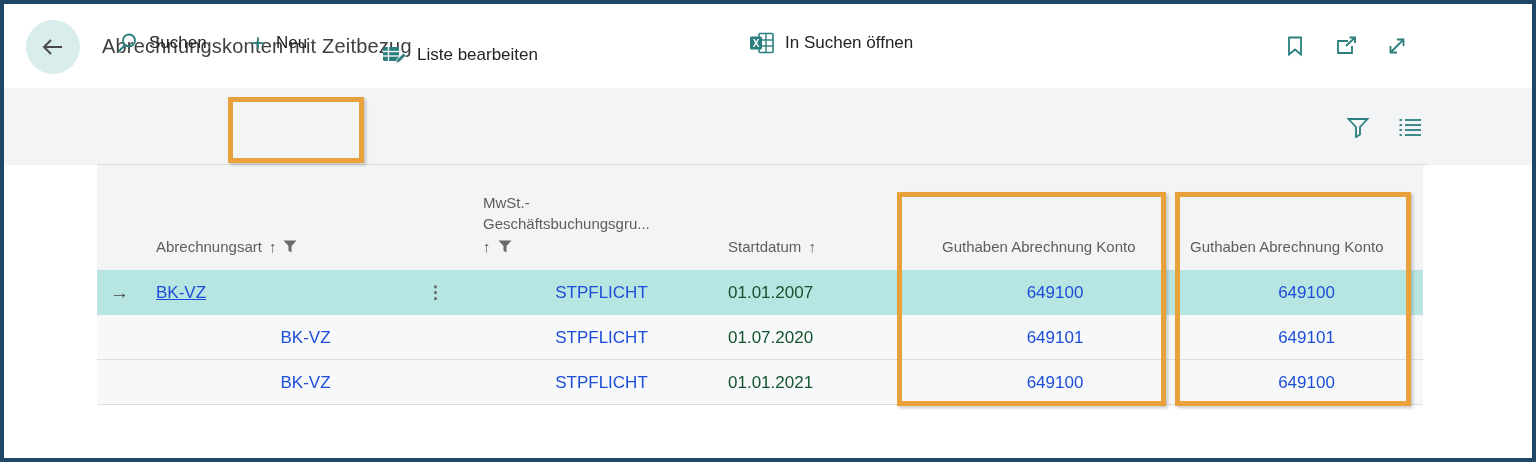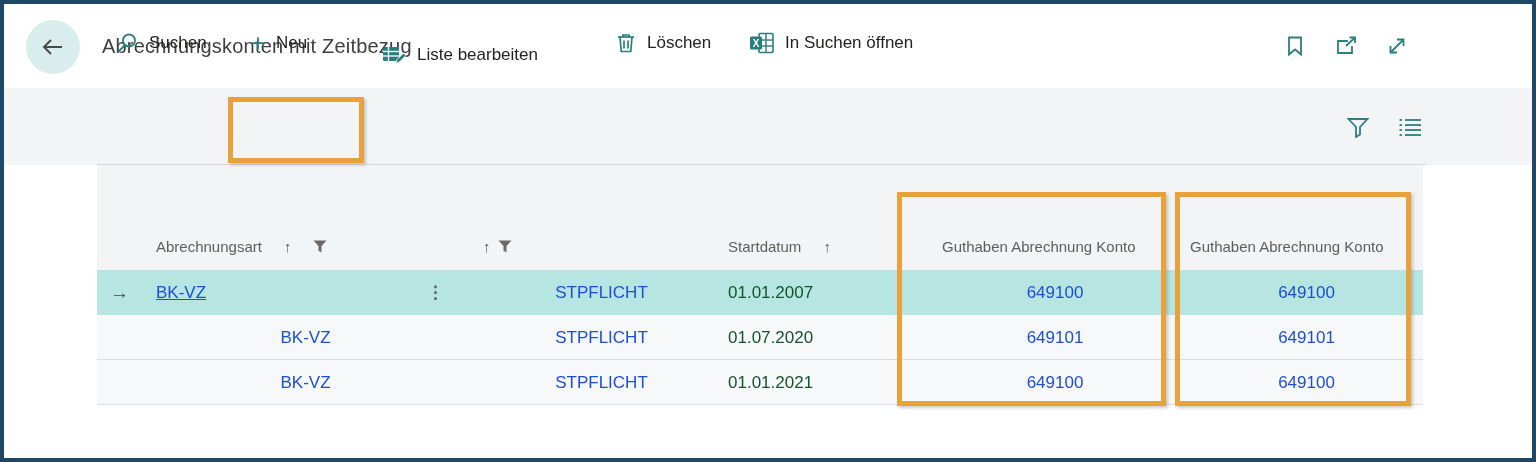--- a/index.html
+++ b/index.html
@@ -40,21 +40,21 @@
   .grid-row {
     display:grid;
     grid-template-columns:45px 313px 265px 180px 268px 255px;
     width:1326px;
   }
   .thead {
     position:absolute; left:93px; top:161px; width:1326px; height:105px;
     background:#f2f4f5; align-items:end;
   }
   .th { font-size:15px; color:#605e5c; padding-bottom:13px; line-height:21px; }
-  .hdr-inline { display:flex; align-items:center; gap:22px; }
+  .hdr-inline { display:flex; align-items:center; gap:7px; }
   .hdr-sortrow { display:flex; align-items:center; gap:7px; margin-top:2px; }
   .sort-arrow { font-size:15px; color:#605e5c; }
   .c-art  { padding-left:14px; }
   .c-mwst { padding-left:28px; }
   .c-mwst .wrap { width:172px; }
   .c-date { padding-left:8px; }
   .c-g1   { padding-left:42px; }
   .c-g2   { padding-left:22px; }
 
   .tbody { position:absolute; left:93px; top:266px; width:1326px; }
@@ -144,32 +144,20 @@
         <rect x="1" y="3" width="16" height="14" rx="1.5" fill="#2a7f7d"></rect>
         <line x1="1" y1="7.5" x2="17" y2="7.5" stroke="#f2f4f5" stroke-width="1.4"></line>
         <line x1="1" y1="12" x2="17" y2="12" stroke="#f2f4f5" stroke-width="1.4"></line>
         <line x1="6.5" y1="3" x2="6.5" y2="17" stroke="#f2f4f5" stroke-width="1.4"></line>
         <path d="M21.5 9 L15 15.5 L13.5 19.5 L17.5 18 L24 11.5 z" fill="#2a7f7d" stroke="#f2f4f5" stroke-width="1"></path>
       </svg>
     </span>
     <span>Liste bearbeiten</span>
   </div>
 
-  <div class="tb-item" style="left:612px;">
-    <span>
-      <svg width="20" height="22" viewBox="0 0 20 22" fill="none" stroke="#2a7f7d" stroke-width="1.7">
-        <line x1="2" y1="5" x2="18" y2="5"></line>
-        <path d="M7 5 V3 h6 v2"></path>
-        <path d="M4 5 l1.2 14.5 h9.6 L16 5"></path>
-        <line x1="8" y1="8.5" x2="8" y2="16.5"></line>
-        <line x1="12" y1="8.5" x2="12" y2="16.5"></line>
-      </svg>
-    </span>
-    <span>Löschen</span>
-  </div>
 
   <div class="tb-item" style="left:745px;">
     <span>
       <svg width="25" height="22" viewBox="0 0 25 22">
         <rect x="10" y="1.5" width="14" height="19" rx="1" fill="none" stroke="#2a7f7d" stroke-width="1.6"></rect>
         <line x1="10" y1="8" x2="24" y2="8" stroke="#2a7f7d" stroke-width="1.4"></line>
         <line x1="10" y1="14" x2="24" y2="14" stroke="#2a7f7d" stroke-width="1.4"></line>
         <line x1="17" y1="1.5" x2="17" y2="20.5" stroke="#2a7f7d" stroke-width="1.4"></line>
         <rect x="1" y="4.5" width="12" height="13" rx="1.5" fill="#2a7f7d"></rect>
         <text x="7" y="15" text-anchor="middle" font-size="10" font-weight="bold" fill="#ffffff" font-family="Liberation Sans, sans-serif">X</text>
@@ -209,20 +197,21 @@
         <span class="sort-arrow">↑</span>
         <span>
           <svg width="14" height="13" viewBox="0 0 14 13">
               <path d="M0.5 0.5 h13 l-5 5.5 v6.5 l-3 -1.8 v-4.7 z" fill="#6b6a68"></path>
             </svg>
         </span>
       </div>
     </div>
 
     <div class="th c-mwst">
+      <div class="wrap">MwSt.-Geschäftsbuchungsgru...</div>
       <div class="hdr-sortrow">
         <span class="sort-arrow">↑</span>
         <span>
           <svg width="14" height="13" viewBox="0 0 14 13">
               <path d="M0.5 0.5 h13 l-5 5.5 v6.5 l-3 -1.8 v-4.7 z" fill="#6b6a68"></path>
             </svg>
         </span>
       </div>
     </div>
 

